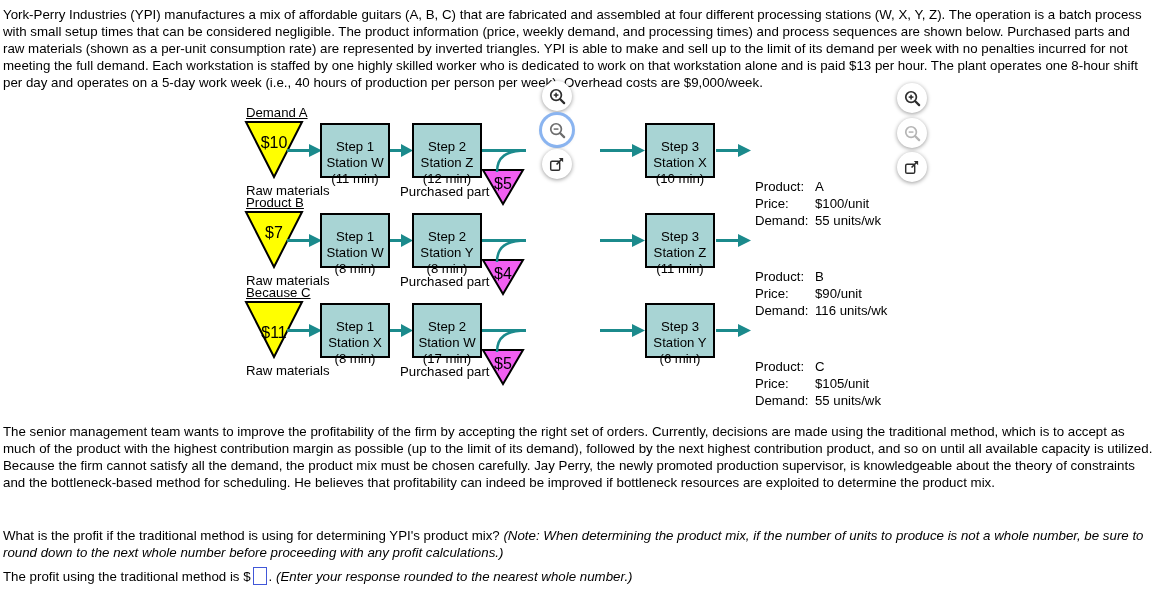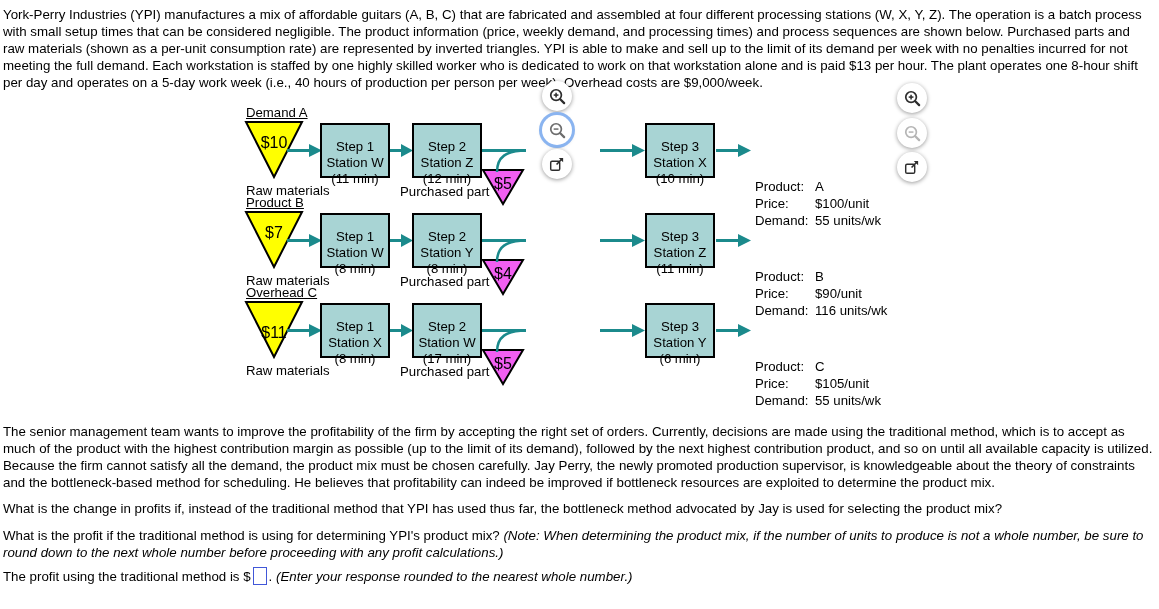--- a/index.html
+++ b/index.html
@@ -141,21 +141,21 @@
     <div class="irow">
         <span class="ilabel">Price:</span>
         <span>$90/unit</span>
       </div>
     <div class="irow">
         <span class="ilabel">Demand:</span>
         <span>116 units/wk</span>
       </div>
   </div>
 
-  <div class="plabel" style="left:246px;top:285px;">Overhead C</div>
+  <div class="plabel" style="left:246px;top:285px;">Because C</div>
   <div class="cost" style="left:246px;top:324px;width:56px;">$11</div>
   <div class="pbox" style="left:320px;top:303px;">
     <div>Step 1</div>
     <div>Station X</div>
     <div>(8 min)</div>
   </div>
   <div class="pbox" style="left:412px;top:303px;">
     <div>Step 2</div>
     <div>Station W</div>
     <div>(17 min)</div>
@@ -224,21 +224,20 @@
   <div class="toolbtn" style="left:897px;top:152px;">
     <svg width="18" height="18" viewBox="0 0 20 20" class="ic-dark">
       <rect x="3" y="7" width="10" height="10" rx="1.5" fill="none" stroke="currentColor" stroke-width="1.6"></rect>
       <line x1="9.5" y1="10.5" x2="15.5" y2="4.5" stroke="currentColor" stroke-width="1.8"></line>
       <polygon points="12,3.2 16.8,3.2 16.8,8" fill="currentColor"></polygon>
     </svg>
   </div>
 
   <div class="para" style="left:3px;top:423px;width:1152px;">The senior management team wants to improve the profitability of the firm by accepting the right set of orders. Currently, decisions are made using the traditional method, which is to accept as much of the product with the highest contribution margin as possible (up to the limit of its demand), followed by the next highest contribution product, and so on until all available capacity is utilized. Because the firm cannot satisfy all the demand, the product mix must be chosen carefully. Jay Perry, the newly promoted production supervisor, is knowledgeable about the theory of constraints and the bottleneck-based method for scheduling. He believes that profitability can indeed be improved if bottleneck resources are exploited to determine the product mix.</div>
 
-  <div class="para" style="left:3px;top:500px;width:1152px;">What is the change in profits if, instead of the traditional method that YPI has used thus far, the bottleneck method advocated by Jay is used for selecting the product mix?</div>
 
   <div class="para" style="left:3px;top:527px;width:1150px;">
     <span>What is the profit if the traditional method is using for determining YPI's product mix? </span><span class="it">(Note: When determining the product mix, if the number of units to produce is not a whole number, be sure to round down to the next whole number before proceeding with any profit calculations.)</span>
   </div>
 
   <div class="ansline" style="left:3px;top:567px;">
     <span>The profit using the traditional method is $</span>
     <input class="ansinput" type="text" value="" style="">
     <span>. </span>
     <span class="it">(Enter your response rounded to the nearest whole number.)</span>

